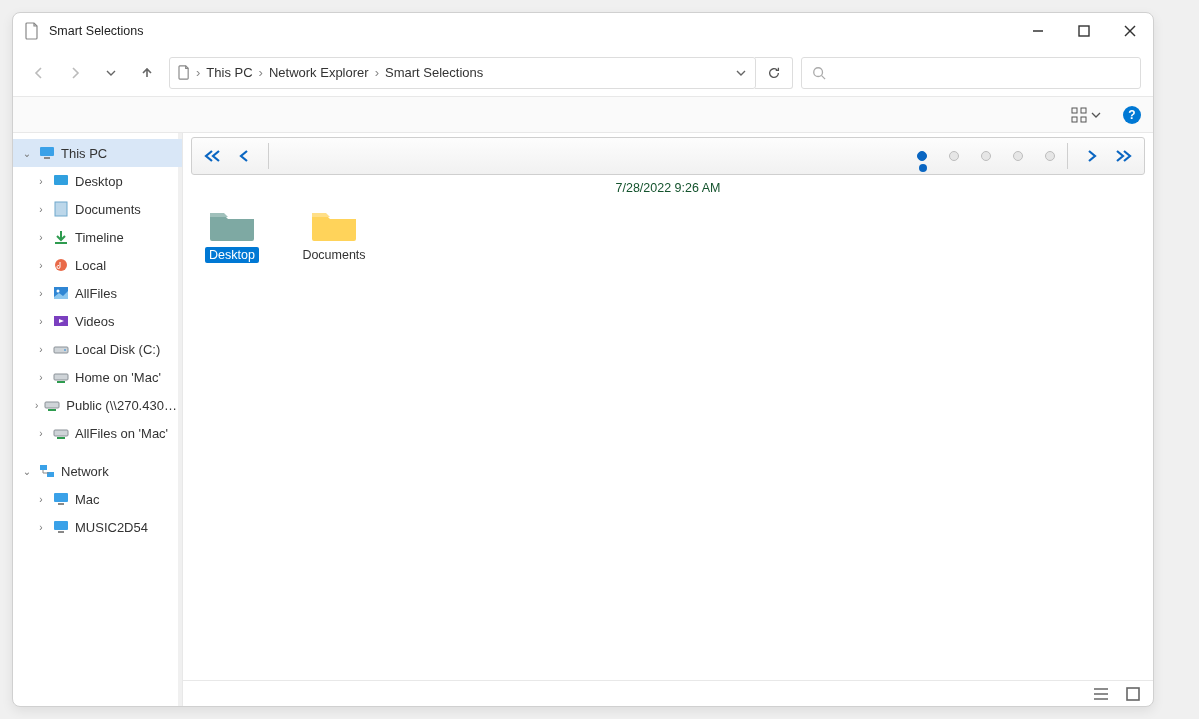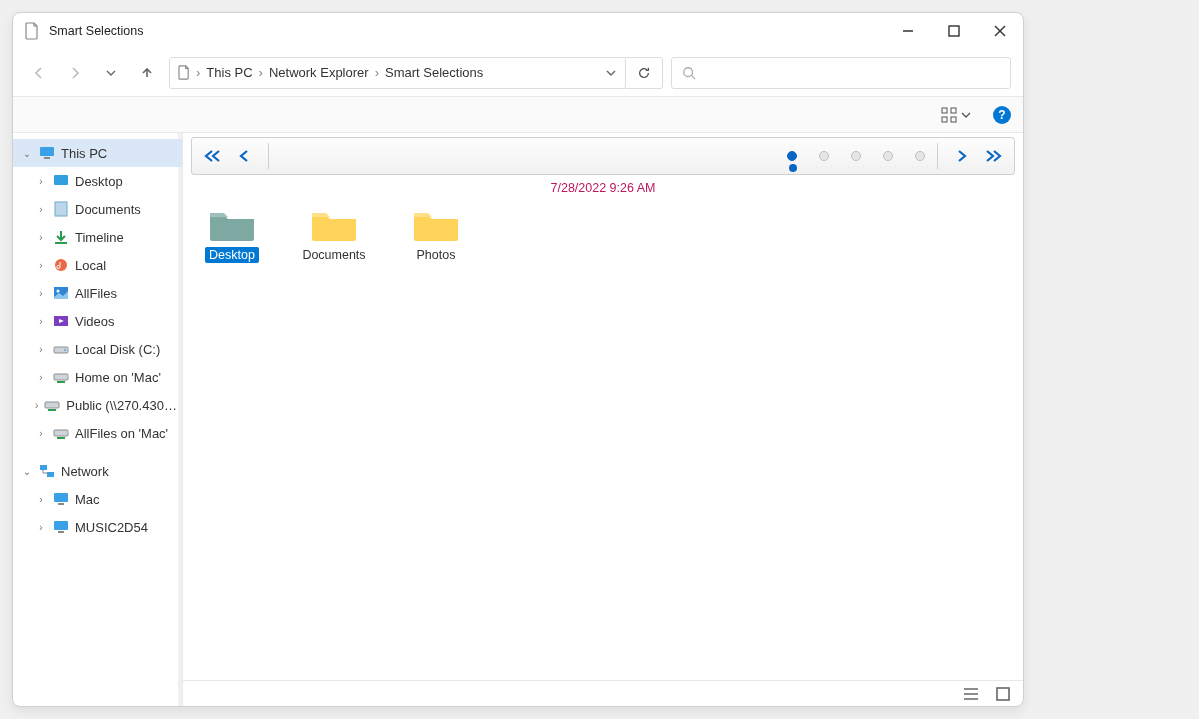--- a/index.html
+++ b/index.html
@@ -1,19 +1,19 @@
 <!DOCTYPE html>
 <html><head>
 <meta charset="utf-8">
 <style>
 * { box-sizing: border-box; margin: 0; padding: 0; font-family: "Segoe UI", Arial, sans-serif; }
 body { background: #f0f0f0; padding: 12px; }
 
 .window {
-  width: 1012px;
+  width: 1142px;
   height: 695px;
   background: #ffffff;
   border: 1px solid #d0d0d0;
   border-radius: 8px;
   display: flex;
   flex-direction: column;
   overflow: hidden;
   box-shadow: 0 4px 12px rgba(0,0,0,0.08);
 }
 
@@ -126,21 +126,21 @@
   gap:8px;
 }
 .timeline .tlbtn { width:24px;height:24px;display:flex;align-items:center;justify-content:center;color:#0a66c2; }
 .timeline .track { flex:1;height:18px;position:relative; }
 .timeline .dots { position:absolute;right:0;top:50%;transform:translateY(-50%);display:flex;gap:22px;align-items:center; }
 .timeline .dot { width:10px;height:10px;border-radius:50%;background:#e6e6e6;border:1px solid #bdbdbd; }
 .timeline .dot.active { width:10px;height:10px;background:#0a66c2;border-color:#0a66c2; }
 .timeline .dot.active::after { content:"";display:block;width:8px;height:8px;border-radius:50%;background:#0a66c2;position:relative;top:12px;left:1px; }
 .timeline .vsep { width:1px;height:26px;background:#cfcfcf;margin:0 4px; }
 
-.datestamp { text-align:center;font-size:12.5px;color:#be185d;padding:6px 0 10px 0; }
+.datestamp { text-align:center;font-size:12.5px;color:#14532d;padding:6px 0 10px 0; }
 
 .folders {
   display:flex;
   gap:28px;
   padding: 2px 0 0 12px;
 }
 .folder {
   width:74px;
   display:flex;flex-direction:column;align-items:center;gap:4px;
   font-size:12.5px;color:#333;
@@ -465,29 +465,20 @@
         </div>
         <div class="folder">
           <div class="ficon">
             <svg width="48" height="36" viewBox="0 0 48 36">
                 <path d="M2 8h14l4 4h26v20a2 2 0 0 1-2 2H4a2 2 0 0 1-2-2V8z" fill="#ffd35a"></path>
                 <path d="M2 6h14l4 4H2z" fill="#ffdf88"></path>
               </svg>
           </div>
           <span class="label">Documents</span>
         </div>
-        <div class="folder">
-          <div class="ficon">
-            <svg width="48" height="36" viewBox="0 0 48 36">
-                <path d="M2 8h14l4 4h26v20a2 2 0 0 1-2 2H4a2 2 0 0 1-2-2V8z" fill="#ffd35a"></path>
-                <path d="M2 6h14l4 4H2z" fill="#ffdf88"></path>
-              </svg>
-          </div>
-          <span class="label">Photos</span>
-        </div>
       </div>
 
       <div style="flex:1"></div>
 
       <div class="statusbar">
         <span class="sp"></span>
         <div class="sbtn">
           <svg width="16" height="14">
               <line x1="1" y1="2" x2="15" y2="2" stroke="#666" stroke-width="1.6"></line>
               <line x1="1" y1="7" x2="15" y2="7" stroke="#666" stroke-width="1.6"></line>

